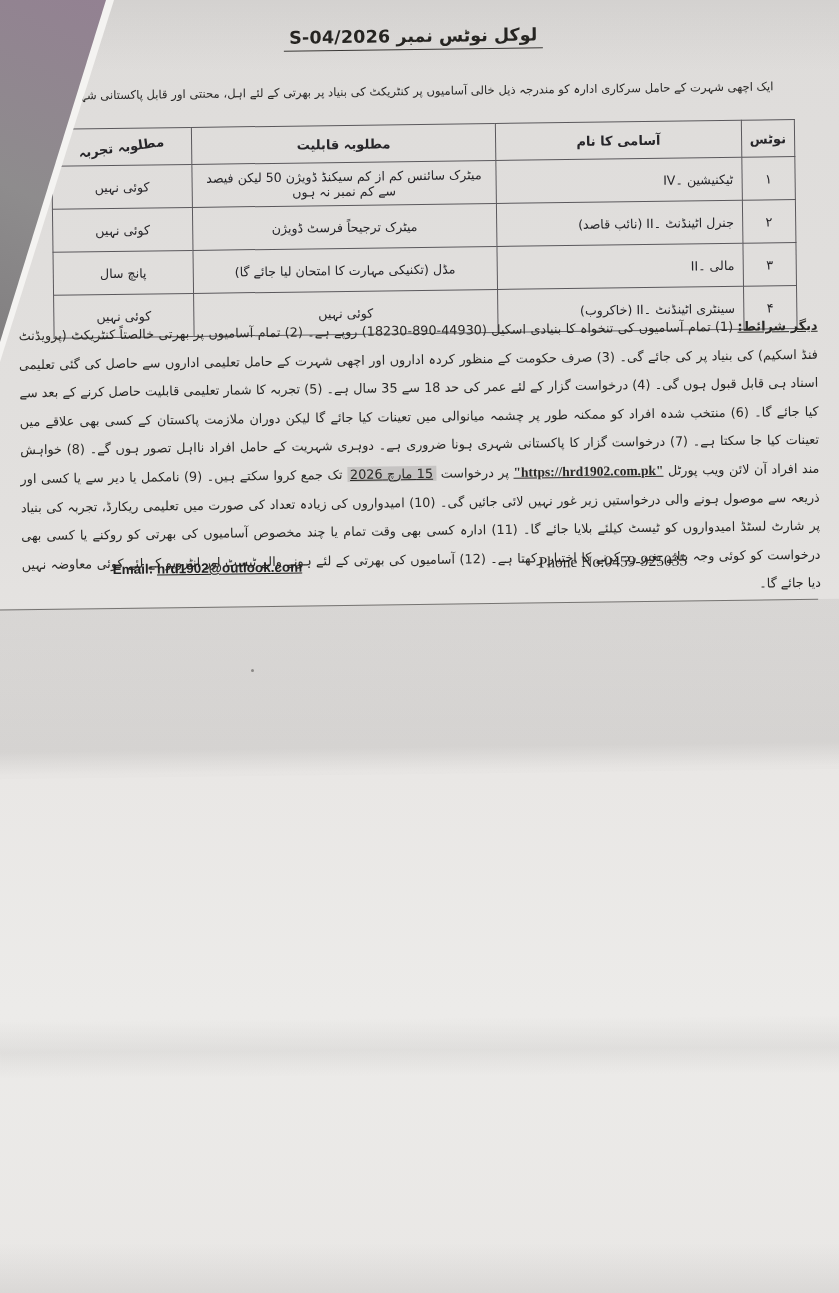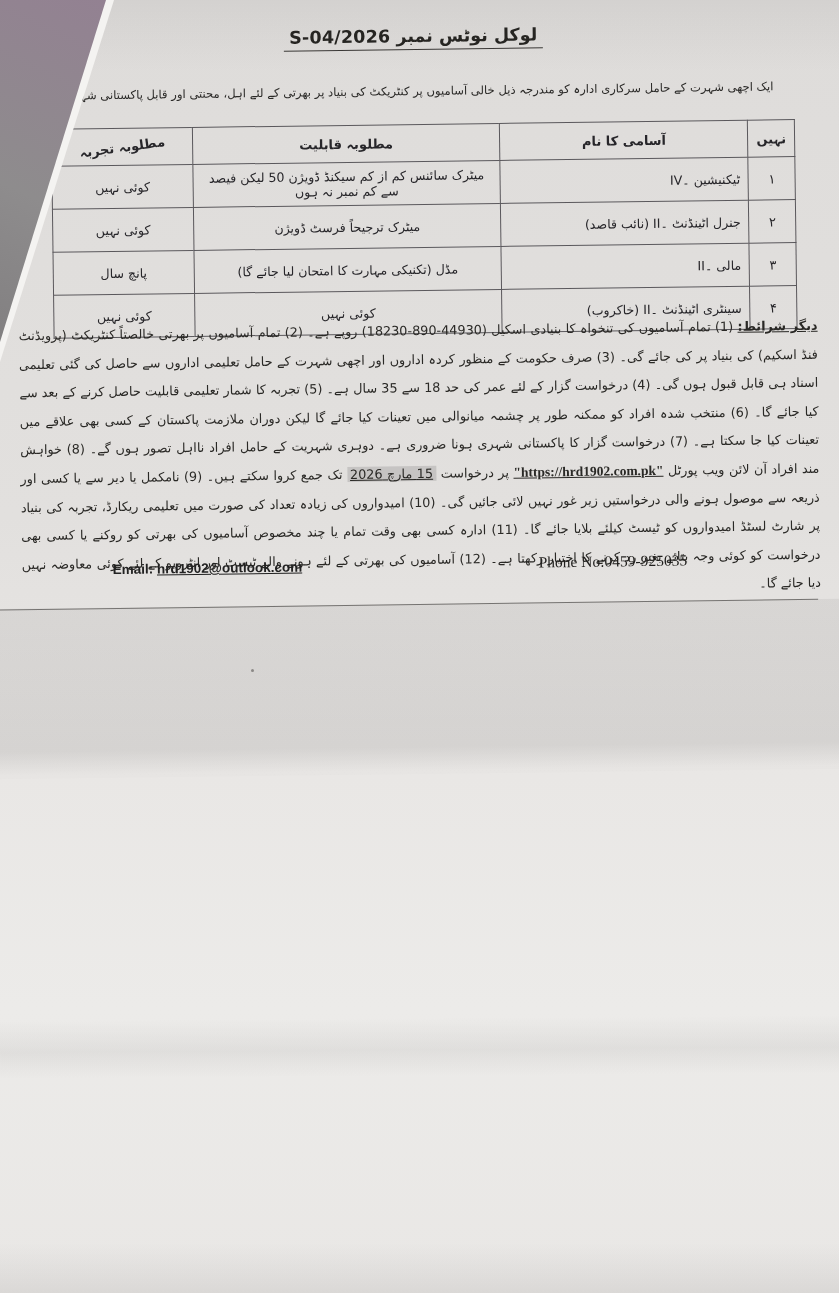--- a/index.html
+++ b/index.html
@@ -84,21 +84,21 @@
 
     <table class="positions">
       <colgroup>
           <col class="c-num">
           <col class="c-name">
           <col class="c-qual">
           <col class="c-exp">
         </colgroup>
       <thead>
         <tr>
-          <th>نہیں</th>
+          <th>نوٹس</th>
           <th>آسامی کا نام</th>
           <th>مطلوبہ قابلیت</th>
           <th class="exp-h">
             <span>مطلوبہ تجربہ</span>
           </th>
         </tr>
       </thead>
       <tbody>
         <tr>
           <td class="num">۱</td>

